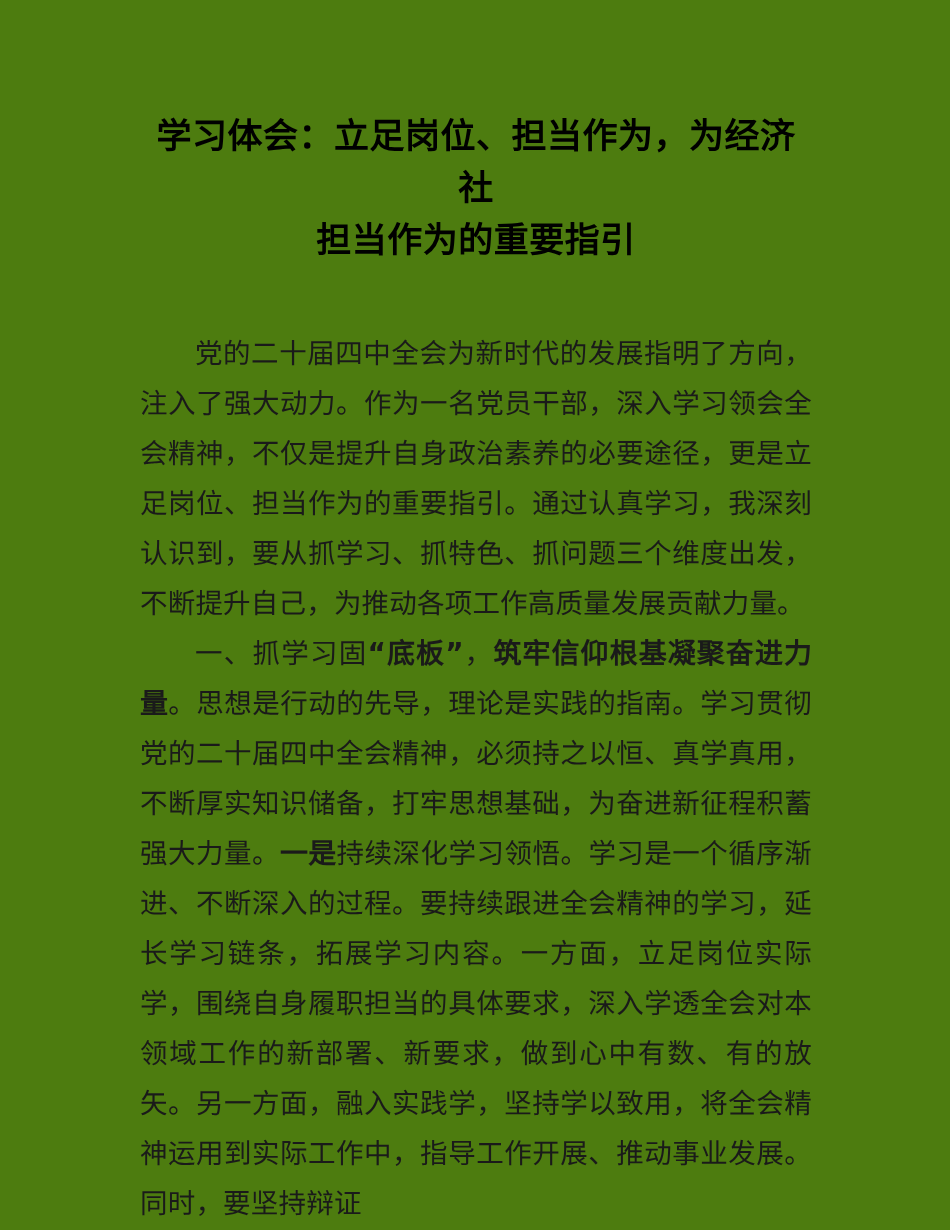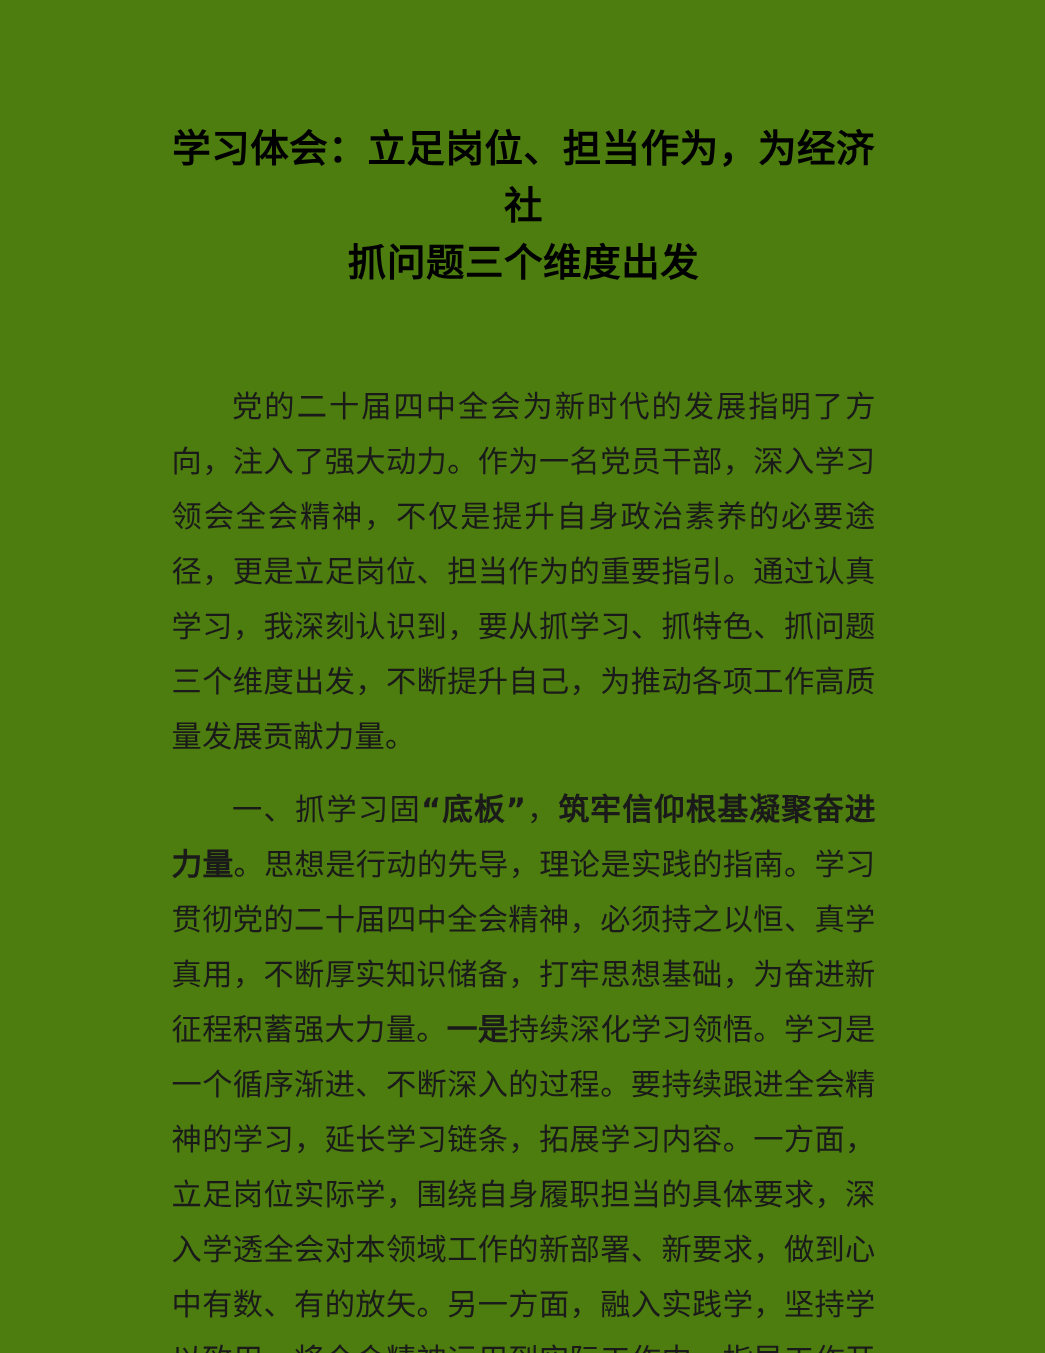--- a/index.html
+++ b/index.html
@@ -44,21 +44,21 @@
     word-break: break-all;
   }
 
   
   .title-gap {
     height: 63px;
   }
 
   
   .para {
-    margin: 16px;
+    margin: 0;
     padding: 0;
     font-family: "Liberation Serif", "DejaVu Serif", serif;
     font-size: 27.5px;
     line-height: 50px;
     text-align: justify;
     text-justify: inter-ideograph;
     text-indent: 55px;
     letter-spacing: 0.2px;
     color: #1a1a1a;
     word-break: break-all;
@@ -77,21 +77,21 @@
   }
 </style>
 </head>
 <body>
 
 <div class="page">
   <div class="content">
 
     <h1 class="doc-title">
       <span>学习体会：立足岗位、担当作为，为经济社</span><br>
-      <span>抓问题三个维度出发</span>
+      <span>担当作为的重要指引</span>
     </h1>
 
     <div class="title-gap"></div>
 
     <p class="para">
       <span>党的二十届四中全会为新时代的发展指明了方向，注入了强大动力。作为一名党员干部，深入学习领会全会精神，不仅是提升自身政治素养的必要途径，更是立足岗位、担当作为的重要指引。通过认真学习，我深刻认识到，要从抓学习、抓特色、抓问题三个维度出发，不断提升自己，为推动各项工作高质量发展贡献力量。</span>
     </p>
 
     <p class="para">
       <span>一、抓学习固</span><span class="hei">“底板”</span><span>，</span><span class="hei">筑牢信仰根基凝聚奋进力量</span><span>。思想是行动的先导，理论是实践的指南。学习贯彻党的二十届四中全会精神，必须持之以恒、真学真用，不断厚实知识储备，打牢思想基础，为奋进新征程积蓄强大力量。</span><span class="hei">一是</span><span>持续深化学习领悟。学习是一个循序渐进、不断深入的过程。要持续跟进全会精神的学习，延长学习链条，拓展学习内容。一方面，立足岗位实际学，围绕自身履职担当的具体要求，深入学透全会对本领域工作的新部署、新要求，做到心中有数、有的放矢。另一方面，融入实践学，坚持学以致用，将全会精神运用到实际工作中，指导工作开展、推动事业发展。同时，要坚持辩证</span>

